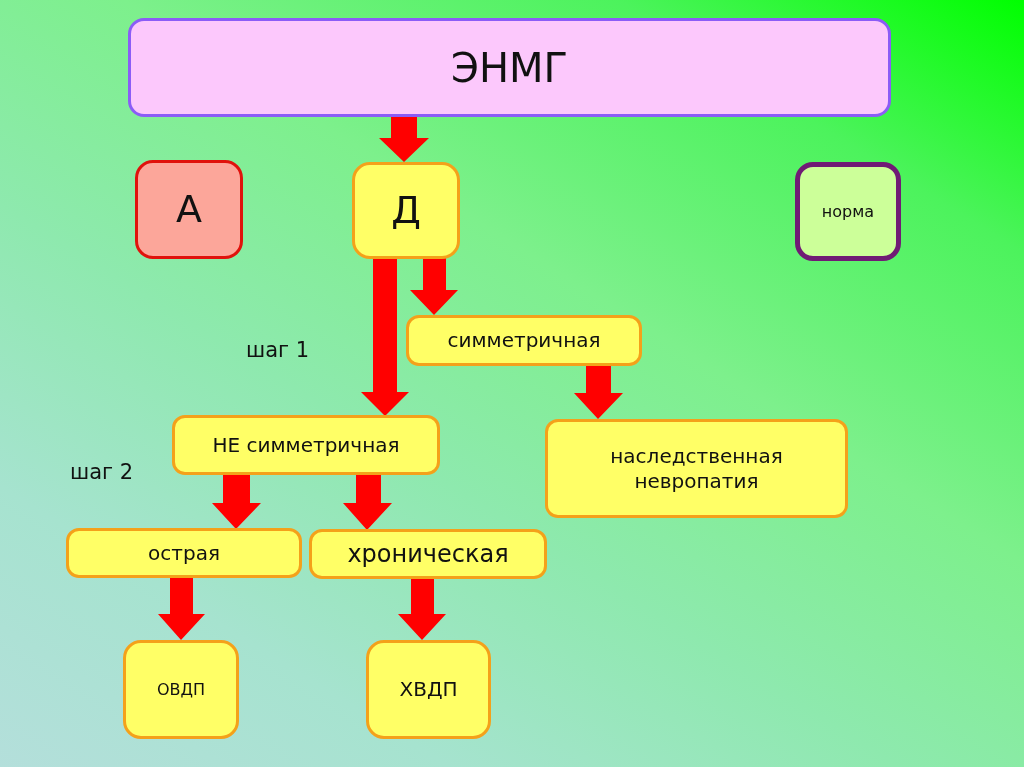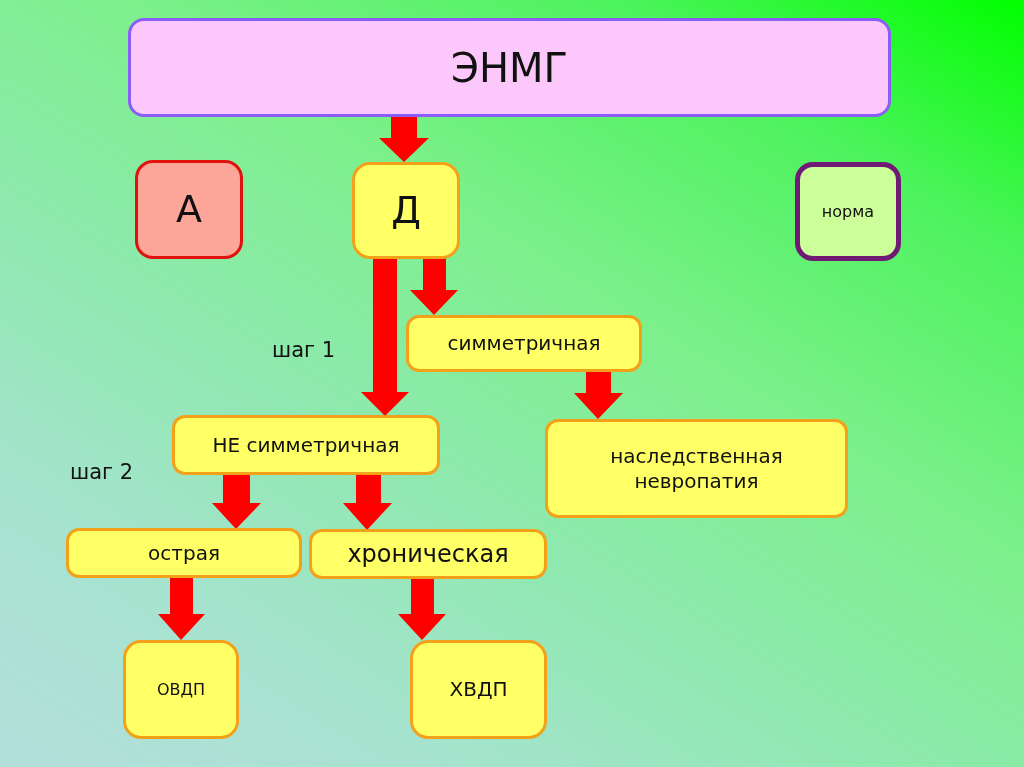--- a/index.html
+++ b/index.html
@@ -45,25 +45,25 @@
 </div>
 
 <div class="node yel sq" style="left:352px; top:162px; width:108px; height:97px; font-size:38px;">
   <span>Д</span>
 </div>
 
 <div class="node norm" style="left:795px; top:162px; width:106px; height:99px; font-size:16px;">
   <span>норма</span>
 </div>
 
-<div class="node yel" style="left:406px; top:315px; width:236px; height:57px; font-size:20px;">
+<div class="node yel" style="left:406px; top:315px; width:236px; height:51px; font-size:20px;">
   <span>симметричная</span>
 </div>
 
-<div class="label" style="left:246px; top:338px;margin-left:26px;">шаг 1</div>
+<div class="label" style="left:246px; top:338px;">шаг 1</div>
 
 <div class="node yel" style="left:172px; top:415px; width:268px; height:60px; font-size:20px;">
   <span>НЕ симметричная</span>
 </div>
 
 <div class="node yel" style="left:545px; top:419px; width:303px; height:99px; font-size:20px;">
   <span style="display:block; width:220px;">наследственная невропатия</span>
 </div>
 
 <div class="label" style="left:70px; top:460px;">шаг 2</div>
@@ -73,15 +73,15 @@
 </div>
 
 <div class="node yel" style="left:309px; top:529px; width:238px; height:50px; font-size:24px;">
   <span>хроническая</span>
 </div>
 
 <div class="node yel sq" style="left:123px; top:640px; width:116px; height:99px; font-size:16px;">
   <span>ОВДП</span>
 </div>
 
-<div class="node yel sq" style="left:366px; top:640px; width:137px; height:99px; font-size:20px;margin-left:44px;">
+<div class="node yel sq" style="left:366px; top:640px; width:125px; height:99px; font-size:20px;">
   <span>ХВДП</span>
 </div>
 
 </body></html>

